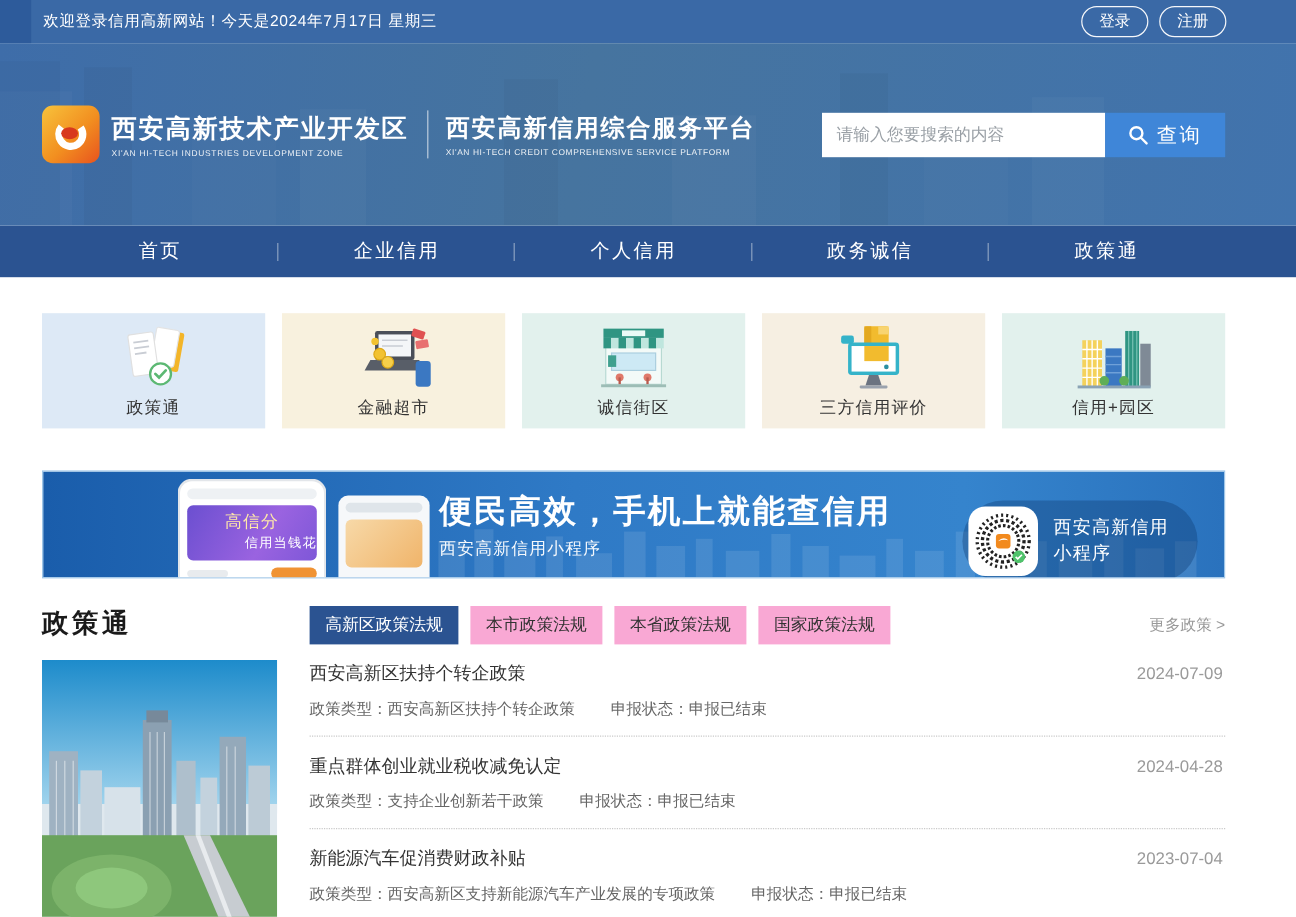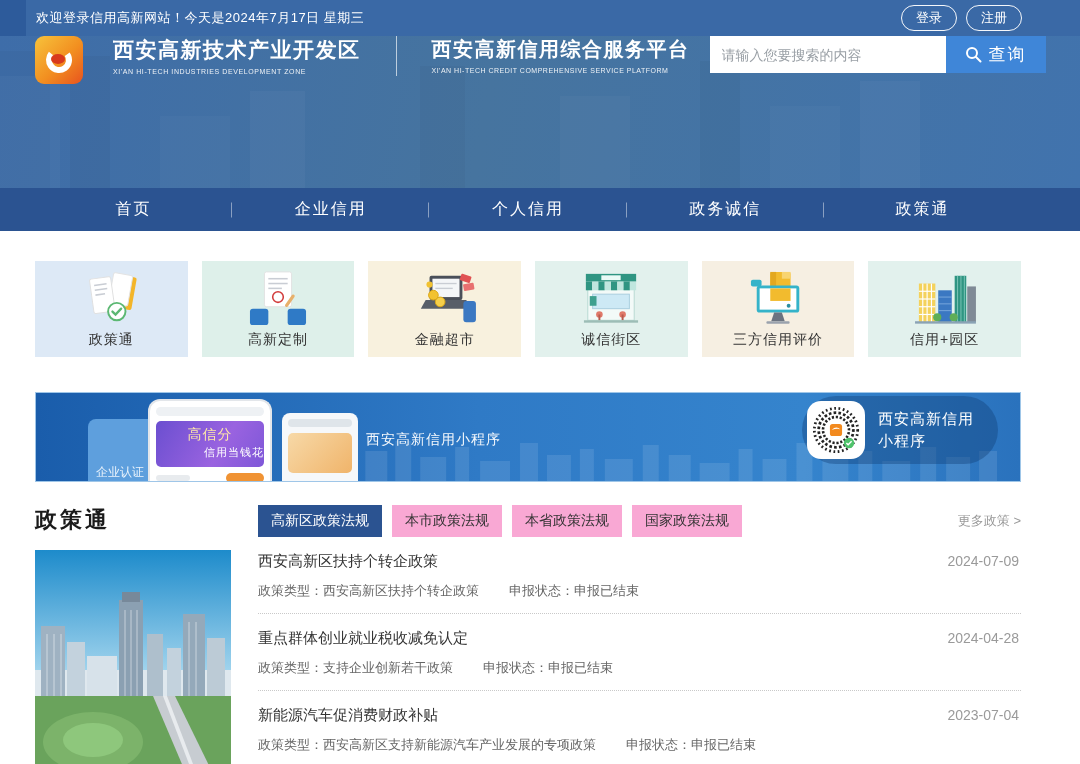--- a/index.html
+++ b/index.html
@@ -11,22 +11,22 @@
   .topbar-corner { position:absolute; left:0; top:0; width:26px; height:36px; background:#2d5b9b; }
   .topbar-welcome { margin-left:36px; color:#fff; font-size:13px; letter-spacing:.5px; }
   .topbar-actions { margin-left:auto; margin-right:58px; display:flex; gap:9px; }
   .pill-btn { border:1px solid rgba(255,255,255,.95); background:transparent; color:#fff;
               font-size:13px; padding:3px 14px; border-radius:13px; cursor:pointer; }
 
   
   .header { position:relative; height:152px; overflow:hidden;
             background:linear-gradient(100deg,#3e6da9 0%,#46749f 45%,#4173ad 100%); }
   .header-bg { position:absolute; inset:0; opacity:.55; }
-  .header-inner { position:relative; height:100%; display:flex; align-items:flex-start;
-                  padding:0 59px 0 35px;gap:20px; }
+  .header-inner { position:relative; height:100%; display:flex; align-items:center;
+                  padding:0 59px 0 35px; }
   .logo-box { width:48px; height:48px; border-radius:9px; flex:0 0 auto;
               background:linear-gradient(135deg,#f7c33c 0%,#f28f20 55%,#e8531e 100%);
               display:flex; align-items:center; justify-content:center; }
   .brand-text { margin-left:10px; color:#fff; }
   .brand-cn { font-size:21px; font-weight:bold; letter-spacing:1.5px; white-space:nowrap; }
   .brand-en { font-size:7px; letter-spacing:.6px; opacity:.9; margin-top:4px; white-space:nowrap; }
   .header-divider { width:1px; height:40px; background:rgba(255,255,255,.65); margin:0 15px; flex:0 0 auto; }
   .platform-text { color:#fff; }
   .platform-cn { font-size:20px; font-weight:bold; letter-spacing:1.5px; white-space:nowrap; }
   .platform-en { font-size:7px; letter-spacing:.5px; opacity:.9; margin-top:4px; white-space:nowrap; }
@@ -75,21 +75,21 @@
   .pc-dot { width:34px; height:6px; background:#e8ebee; border-radius:3px; }
   .pc-btn { width:38px; height:10px; background:#f09334; border-radius:5px; }
   .phone-right { left:246px; top:20px; width:76px; height:76px; background:#f6f8fa;
                  border-radius:8px; padding:6px; }
   .pr-bar { height:8px; background:#dfe5ea; border-radius:4px; }
   .pr-img { height:40px; margin-top:6px; border-radius:5px;
             background:linear-gradient(135deg,#f7d9a8,#f0b46a); }
   .banner-text { margin-left:330px; color:#fff; position:relative; }
   .banner-title { font-size:27px; font-weight:bold; letter-spacing:2px; }
   .banner-sub { font-size:14px; margin-top:5px; letter-spacing:1px; opacity:.95; }
-  .qr-pill { position:absolute; right:22px; top:3px; height:68px; border-radius:36px;
+  .qr-pill { position:absolute; right:22px; top:24px; height:68px; border-radius:36px;
              background:rgba(16,61,116,.38); display:flex; align-items:center;
              padding:0 24px 0 5px; gap:13px; }
   .qr-box { width:58px; height:58px; background:#fff; border-radius:14px;
             display:flex; align-items:center; justify-content:center; }
   .qr-label { color:#fff; font-size:15px; line-height:1.45; letter-spacing:1px; }
 
   
   .policy { display:flex; gap:27px; padding:23px 59px 0 35px; }
   .policy-left { width:196px; flex:0 0 auto; }
   .policy-heading { font-size:22px; font-weight:bold; color:#1a1a1a; letter-spacing:3px; }
@@ -180,35 +180,20 @@
         <line x1="20" y1="15" x2="33" y2="15"></line>
           <line x1="20" y1="20" x2="33" y2="20"></line>
         <line x1="20" y1="25" x2="30" y2="25"></line>
       </g>
       <circle cx="42" cy="43" r="9" fill="#fff" stroke="#5cb873" stroke-width="2"></circle>
       <path d="M37.5 43 l3.2 3.2 L46.5 40" fill="none" stroke="#5cb873" stroke-width="2.4" stroke-linecap="round"></path>
     </svg>
     <div class="tile-label">政策通</div>
   </div>
 
-  <div class="tile t2">
-    <svg width="70" height="58" viewBox="0 0 72 60">
-      <rect x="22" y="2" width="28" height="36" rx="2" fill="#fff" stroke="#e2e2e2"></rect>
-      <g stroke="#c9cdd4" stroke-width="1.6">
-        <line x1="26" y1="9" x2="46" y2="9"></line>
-          <line x1="26" y1="14" x2="46" y2="14"></line>
-        <line x1="26" y1="19" x2="40" y2="19"></line>
-      </g>
-      <circle cx="36" cy="28" r="5.5" fill="none" stroke="#d23c3c" stroke-width="1.6"></circle>
-      <rect x="47" y="24" width="3.4" height="15" rx="1.7" fill="#e8b06b" transform="rotate(35 48 31)"></rect>
-      <rect x="7" y="40" width="19" height="17" rx="3" fill="#2f7ac6"></rect>
-      <rect x="46" y="40" width="19" height="17" rx="3" fill="#2f7ac6"></rect>
-    </svg>
-    <div class="tile-label">高新定制</div>
-  </div>
 
   <div class="tile t3">
     <svg width="70" height="58" viewBox="0 0 72 60">
       <rect x="20" y="6" width="34" height="25" rx="2" fill="#4a4f59"></rect>
       <rect x="23" y="9" width="28" height="19" fill="#f4f6f8"></rect>
       <g stroke="#c9cdd4" stroke-width="1.4">
         <line x1="26" y1="14" x2="48" y2="14"></line>
           <line x1="26" y1="19" x2="44" y2="19"></line>
       </g>
       <path d="M16 31 h42 l5 9 H11 Z" fill="#585e68"></path>
@@ -317,40 +302,38 @@
       <rect x="762" y="10" width="16" height="38"></rect>
         <rect x="788" y="24" width="26" height="24"></rect>
       <rect x="824" y="18" width="14" height="30"></rect>
         <rect x="848" y="28" width="28" height="20"></rect>
       <rect x="886" y="14" width="16" height="34"></rect>
         <rect x="912" y="24" width="24" height="24"></rect>
       <rect x="945" y="18" width="18" height="30"></rect>
     </g>
   </svg>
 
-  <div class="phone phone-left">
-    <span>企业认证</span>
-  </div>
   <div class="phone phone-center">
     <div class="pc-search"></div>
     <div class="pc-ad">
       <div class="pc-ad-t1">高信分</div>
       <div class="pc-ad-t2">信用当钱花</div>
     </div>
     <div class="pc-row">
       <div class="pc-dot"></div>
       <div class="pc-btn"></div>
     </div>
   </div>
   <div class="phone phone-right">
     <div class="pr-bar"></div>
     <div class="pr-img"></div>
   </div>
 
   <div class="banner-text">
+    <div class="banner-title">便民高效，手机上就能查信用</div>
     <div class="banner-sub">西安高新信用小程序</div>
   </div>
 
   <div class="qr-pill">
     <div class="qr-box">
       <svg width="52" height="52" viewBox="0 0 60 60">
         <circle cx="30" cy="30" r="25" fill="none" stroke="#222" stroke-width="3.2" stroke-dasharray="2 3"></circle>
         <circle cx="30" cy="30" r="20" fill="none" stroke="#222" stroke-width="3.2" stroke-dasharray="3 2.5" transform="rotate(40 30 30)"></circle>
         <circle cx="30" cy="30" r="15" fill="none" stroke="#222" stroke-width="3" stroke-dasharray="2.5 2" transform="rotate(-25 30 30)"></circle>
         <rect x="21" y="21" width="18" height="18" rx="3" fill="#fff"></rect>

